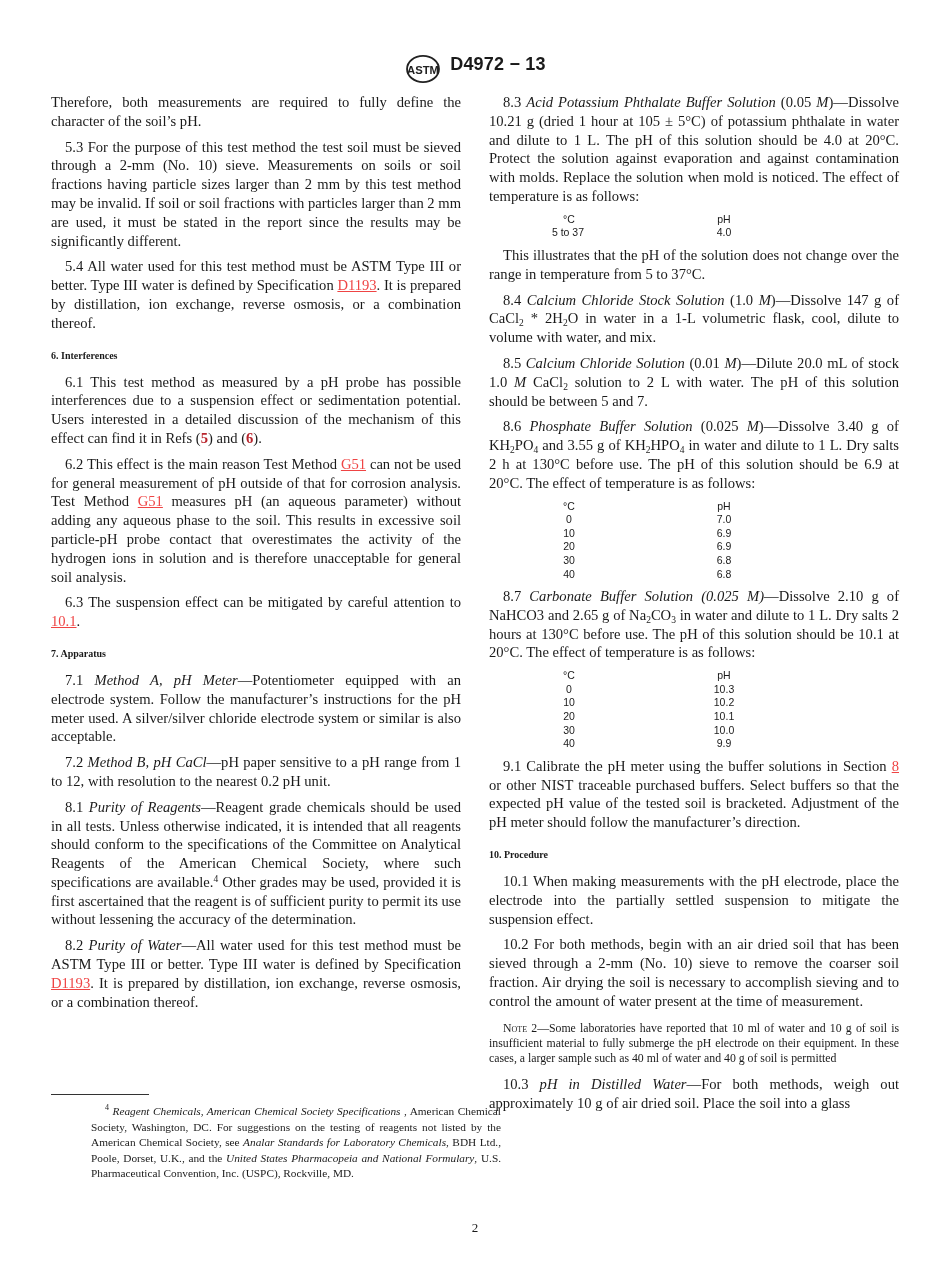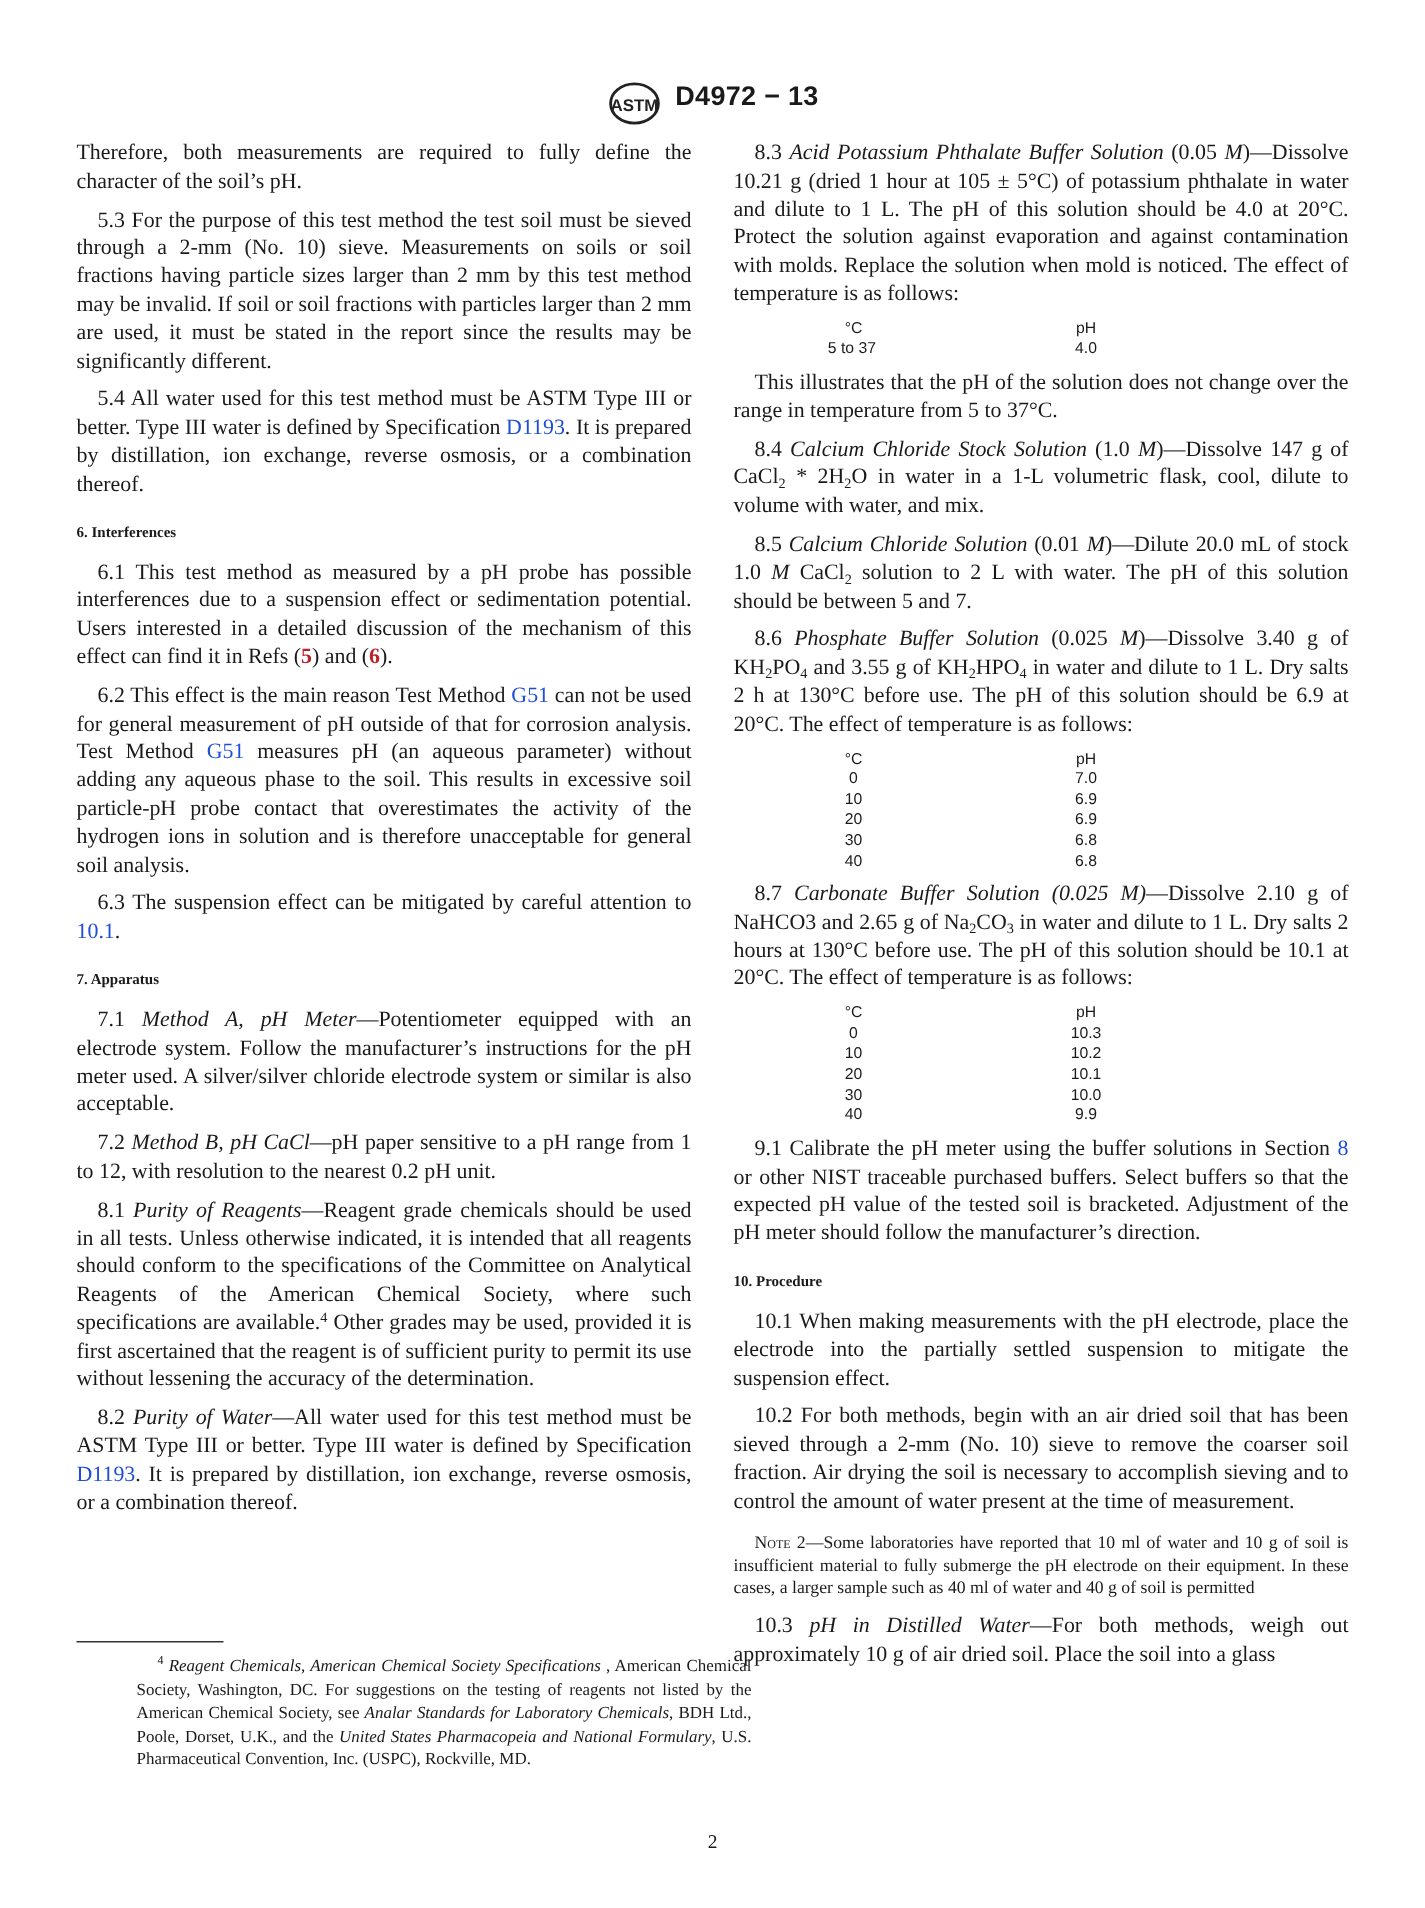--- a/index.html
+++ b/index.html
@@ -7,21 +7,21 @@
          font-family: "Liberation Serif", "DejaVu Serif", serif; color: #1a1a1a; }
   .header { position: absolute; top: 54px; left: 0; width: 950px; height: 32px; display: flex; justify-content: center; align-items: flex-start; gap: 8px; }
   .logo { width: 38px; height: 30px; }
   .docid { font-family: "Liberation Sans", "DejaVu Sans", sans-serif; font-weight: bold; font-size: 18px; letter-spacing: 0.2px; }
   .col { position: absolute; top: 93px; width: 410px; }
   .col.left { left: 51px; }
   .col.right { left: 489px; }
   p { margin: 0 0 7px 0; font-size: 14.6px; line-height: 18.8px; text-align: justify; text-indent: 0; }
   p .num { padding-left: 14px; }
   h2 { font-size: 10px; font-weight: bold; margin: 14px 0 8px 0; line-height: 18px; }
-  .link { color: #1d4ed8; }
+  .link { color: #ef4444; text-decoration: underline; }
   .boldlink { color: #b8242c; font-weight: bold; }
   i { }
   sub { font-size: 9.5px; vertical-align: -3px; line-height: 0; }
   sup { font-size: 9.5px; vertical-align: 5px; line-height: 0; }
   table.temp { font-family: "Liberation Sans", "DejaVu Sans", sans-serif; font-size: 10.5px; border-collapse: collapse; margin: 2px 0 6px 0; width: 410px; }
   table.temp td { padding: 0; line-height: 13.6px; }
   table.temp td.c1 { width: 95px; text-align: right; padding-right: 0; }
   table.temp td.c1 span { display: inline-block; min-width: 30px; text-align: center; }
   table.temp td.c2 { text-align: center; padding-left: 85px; width: 110px; }
   table.temp td.c3 { }

